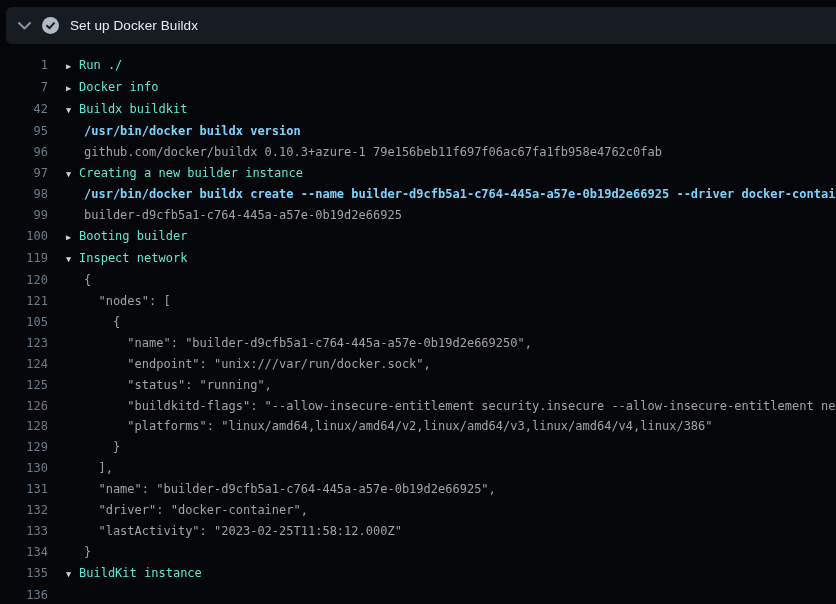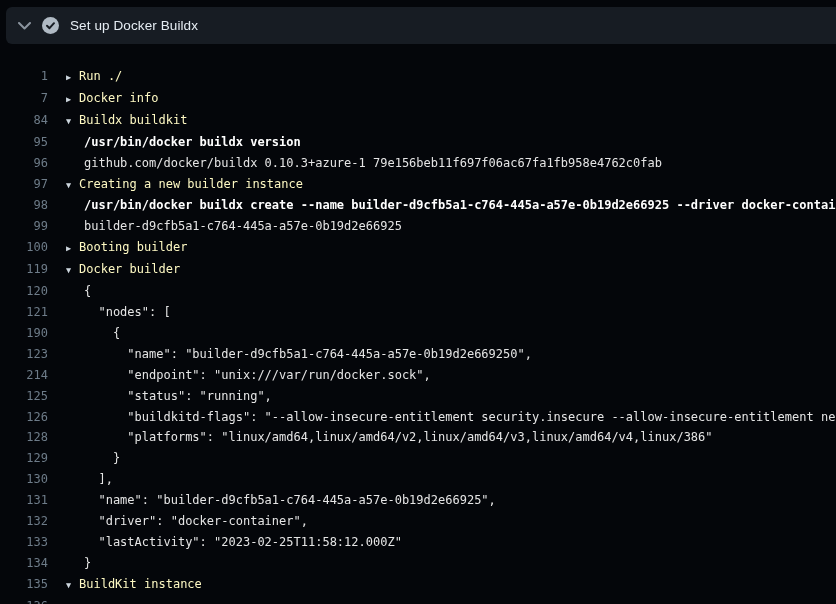--- a/index.html
+++ b/index.html
@@ -3,21 +3,21 @@
 <meta charset="utf-8">
 <style>
   * { margin: 0; padding: 0; box-sizing: border-box; }
   html, body {
     width: 836px; height: 604px;
     overflow: hidden;
     background: #04060a;
     font-family: "Liberation Sans", sans-serif;
   }
   .step-header {
-    margin: 7px 0 15px 6px;
+    margin: 7px 0 4px 6px;
     height: 37px;
     background: #171c23;
     border-radius: 6px 0 0 6px;
     display: flex;
     align-items: center;
     padding: 0 12px;
     cursor: pointer;
   }
   .chev { flex: none; width: 13px; height: 8px; margin-right: 11px; }
   .check-badge { flex: none; width: 17px; height: 17px; margin-right: 11px; }
@@ -41,55 +41,55 @@
     cursor: pointer;
   }
   .row .body { padding-left: 18px; overflow: hidden; }
   .row .body.plain { padding-left: 36px; }
   .arrow {
     display: inline-block;
     width: 13px;
     font-size: 8.5px;
     color: #cdd6de;
   }
-  .t-group { color: #fef9c3; }
-  .t-command { color: #ffffff; font-weight: 700; }
-  .t-output { color: #e5e5e5; }
+  .t-group { color: #5eead4; }
+  .t-command { color: #7dd3fc; font-weight: 700; }
+  .t-output { color: #a3a3a3; }
   .row.group-row { cursor: pointer; }
 </style>
 </head>
 <body>
 
 <div class="step-header">
   <svg class="chev" viewBox="0 0 13 8">
     <path d="M1 1 L6.5 6.5 L12 1" fill="none" stroke="#8b949e" stroke-width="2" stroke-linecap="round" stroke-linejoin="round"></path>
   </svg>
   <svg class="check-badge" viewBox="0 0 17 17">
     <circle cx="8.5" cy="8.5" r="8.5" fill="#b0bac4"></circle>
     <path d="M5 8.7 L7.5 11.2 L12 6.2" fill="none" stroke="#171c23" stroke-width="2" stroke-linecap="round" stroke-linejoin="round"></path>
   </svg>
   <span class="step-title">Set up Docker Buildx</span>
 </div>
 
 <div class="log" id="log">
     <div class="row group-row"><span class="num">1</span><span class="body"><span class="arrow">▶</span><span class="t-group">Run ./</span></span></div>
     <div class="row group-row"><span class="num">7</span><span class="body"><span class="arrow">▶</span><span class="t-group">Docker info</span></span></div>
-    <div class="row group-row"><span class="num">84</span><span class="body"><span class="arrow">▼</span><span class="t-group">Buildx buildkit</span></span></div>
+    <div class="row group-row"><span class="num">42</span><span class="body"><span class="arrow">▼</span><span class="t-group">Buildx buildkit</span></span></div>
     <div class="row"><span class="num">95</span><span class="body plain"><span class="t-command">/usr/bin/docker buildx version</span></span></div>
     <div class="row"><span class="num">96</span><span class="body plain"><span class="t-output">github.com/docker/buildx 0.10.3+azure-1 79e156beb11f697f06ac67fa1fb958e4762c0fab</span></span></div>
     <div class="row group-row"><span class="num">97</span><span class="body"><span class="arrow">▼</span><span class="t-group">Creating a new builder instance</span></span></div>
     <div class="row"><span class="num">98</span><span class="body plain"><span class="t-command">/usr/bin/docker buildx create --name builder-d9cfb5a1-c764-445a-a57e-0b19d2e66925 --driver docker-container</span></span></div>
     <div class="row"><span class="num">99</span><span class="body plain"><span class="t-output">builder-d9cfb5a1-c764-445a-a57e-0b19d2e66925</span></span></div>
     <div class="row group-row"><span class="num">100</span><span class="body"><span class="arrow">▶</span><span class="t-group">Booting builder</span></span></div>
-    <div class="row group-row"><span class="num">119</span><span class="body"><span class="arrow">▼</span><span class="t-group">Docker builder</span></span></div>
+    <div class="row group-row"><span class="num">119</span><span class="body"><span class="arrow">▼</span><span class="t-group">Inspect network</span></span></div>
     <div class="row"><span class="num">120</span><span class="body plain"><span class="t-output">{</span></span></div>
     <div class="row"><span class="num">121</span><span class="body plain"><span class="t-output">  "nodes": [</span></span></div>
-    <div class="row"><span class="num">190</span><span class="body plain"><span class="t-output">    {</span></span></div>
+    <div class="row"><span class="num">105</span><span class="body plain"><span class="t-output">    {</span></span></div>
     <div class="row"><span class="num">123</span><span class="body plain"><span class="t-output">      "name": "builder-d9cfb5a1-c764-445a-a57e-0b19d2e669250",</span></span></div>
-    <div class="row"><span class="num">214</span><span class="body plain"><span class="t-output">      "endpoint": "unix:///var/run/docker.sock",</span></span></div>
+    <div class="row"><span class="num">124</span><span class="body plain"><span class="t-output">      "endpoint": "unix:///var/run/docker.sock",</span></span></div>
     <div class="row"><span class="num">125</span><span class="body plain"><span class="t-output">      "status": "running",</span></span></div>
     <div class="row"><span class="num">126</span><span class="body plain"><span class="t-output">      "buildkitd-flags": "--allow-insecure-entitlement security.insecure --allow-insecure-entitlement network.host",</span></span></div>
     <div class="row"><span class="num">128</span><span class="body plain"><span class="t-output">      "platforms": "linux/amd64,linux/amd64/v2,linux/amd64/v3,linux/amd64/v4,linux/386"</span></span></div>
     <div class="row"><span class="num">129</span><span class="body plain"><span class="t-output">    }</span></span></div>
     <div class="row"><span class="num">130</span><span class="body plain"><span class="t-output">  ],</span></span></div>
     <div class="row"><span class="num">131</span><span class="body plain"><span class="t-output">  "name": "builder-d9cfb5a1-c764-445a-a57e-0b19d2e66925",</span></span></div>
     <div class="row"><span class="num">132</span><span class="body plain"><span class="t-output">  "driver": "docker-container",</span></span></div>
     <div class="row"><span class="num">133</span><span class="body plain"><span class="t-output">  "lastActivity": "2023-02-25T11:58:12.000Z"</span></span></div>
     <div class="row"><span class="num">134</span><span class="body plain"><span class="t-output">}</span></span></div>
     <div class="row group-row"><span class="num">135</span><span class="body"><span class="arrow">▼</span><span class="t-group">BuildKit instance</span></span></div>

